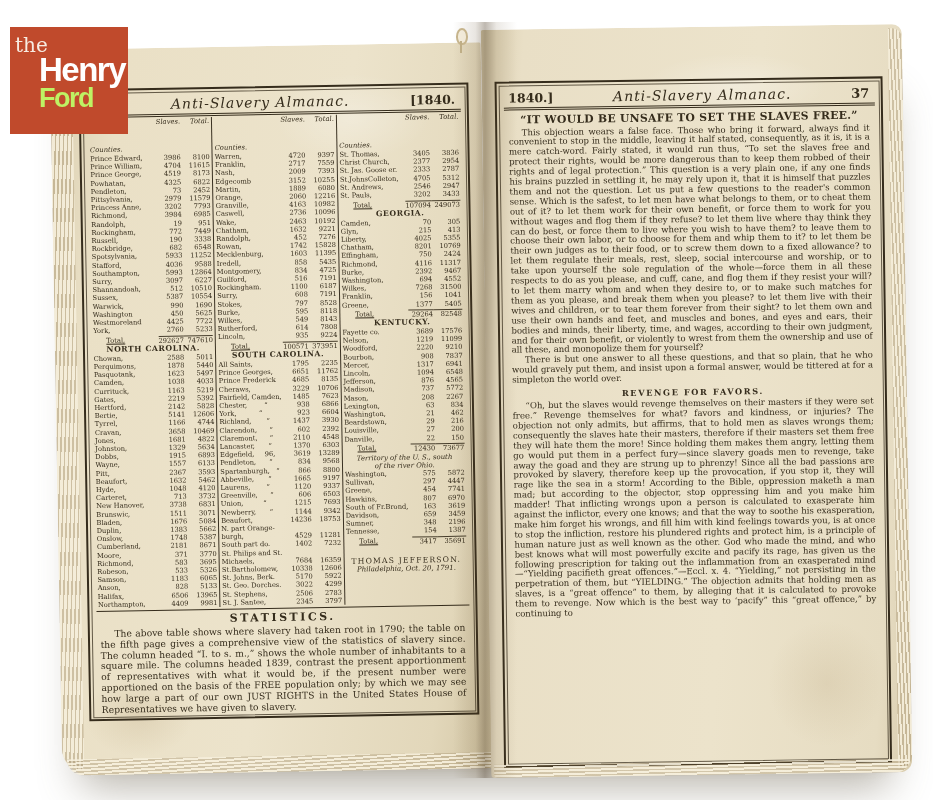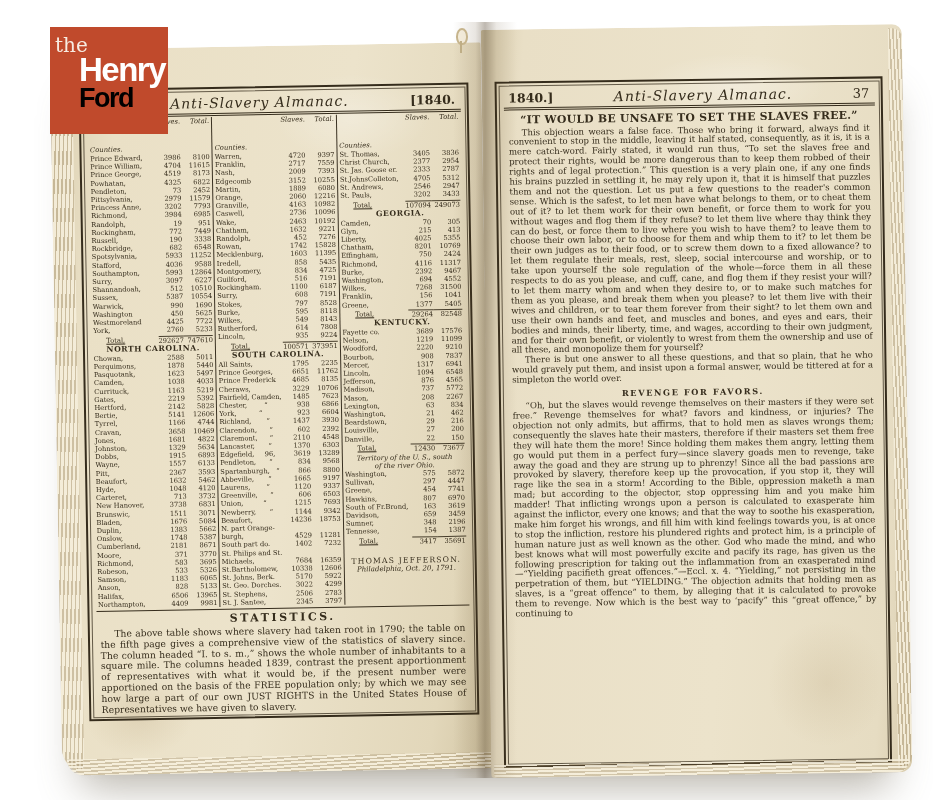--- a/index.html
+++ b/index.html
@@ -1,26 +1,26 @@
 <!DOCTYPE html>
 <html><head>
 <meta charset="utf-8">
 <style>
   html,body{margin:0;padding:0;background:#ffffff;}
   .stage{position:relative;width:933px;height:800px;background:#ffffff;overflow:hidden;
          font-family:"DejaVu Serif",serif;color:#352c1c;}
 
   
-  .logo{position:absolute;left:10px;top:27px;width:118px;height:107px;background:#c04a2c;z-index:10;margin-left:40px;}
+  .logo{position:absolute;left:10px;top:27px;width:118px;height:107px;background:#c04a2c;z-index:10;}
   .logo-the{position:absolute;left:5px;top:6px;font-family:"DejaVu Serif",serif;
             font-size:20px;color:#f7ece2;}
   .logo-henry{position:absolute;left:29px;top:24px;font-family:"Liberation Sans",sans-serif;
               font-weight:bold;font-size:33px;letter-spacing:-1.5px;color:#ffffff;}
   .logo-ford{position:absolute;left:29px;top:56px;font-family:"Liberation Sans",sans-serif;
-             font-weight:bold;font-size:27px;letter-spacing:-1.5px;color:#000000;}
+             font-weight:bold;font-size:27px;letter-spacing:-1.5px;color:#bef264;}
 
   
   .shadow{position:absolute;left:80px;top:70px;width:810px;height:690px;border-radius:12px;
           box-shadow:0 28px 42px rgba(105,95,75,.45),0 6px 14px rgba(105,95,75,.30);}
 
   
   .page{position:absolute;z-index:2;}
   .page-left{left:56px;top:46px;width:431px;height:726px;transform:rotate(-1deg);
     border-radius:8px 2px 4px 28px;
     background:
@@ -57,21 +57,21 @@
 
   
   .pbox{position:absolute;border:2.5px solid #352c1c;}
   .pbox-left{left:28px;top:40px;width:386px;height:628px;}
   .pbox-right{left:13px;top:52px;width:384px;height:682px;}
   .pbox-inner{position:absolute;inset:1.5px;border:1px solid rgba(53,44,28,.75);
               padding:2px 4px;display:flex;flex-direction:column;overflow:hidden;}
 
   
   .pghead{display:flex;align-items:baseline;padding:1px 5px 2px;border-bottom:3px double #352c1c;}
-  .pghead .num{font-size:13px;font-weight:normal;}
+  .pghead .num{font-size:13px;font-weight:bold;}
   .pghead .title{flex:1;text-align:center;font-style:italic;font-size:14px;letter-spacing:1px;}
   .pghead .side{font-size:12.5px;font-weight:bold;}
 
   
   .cols{display:flex;margin-top:1px;}
   .col{flex:1;padding:0 2px;overflow:hidden;}
   .col + .col{border-left:1px solid #3a3122;}
   .colhead{display:flex;font-style:italic;font-size:6.8px;line-height:9.5px;}
   .colhead .n{flex:1;margin-top:27px;}
   .colhead .s{min-width:25px;text-align:right;}

